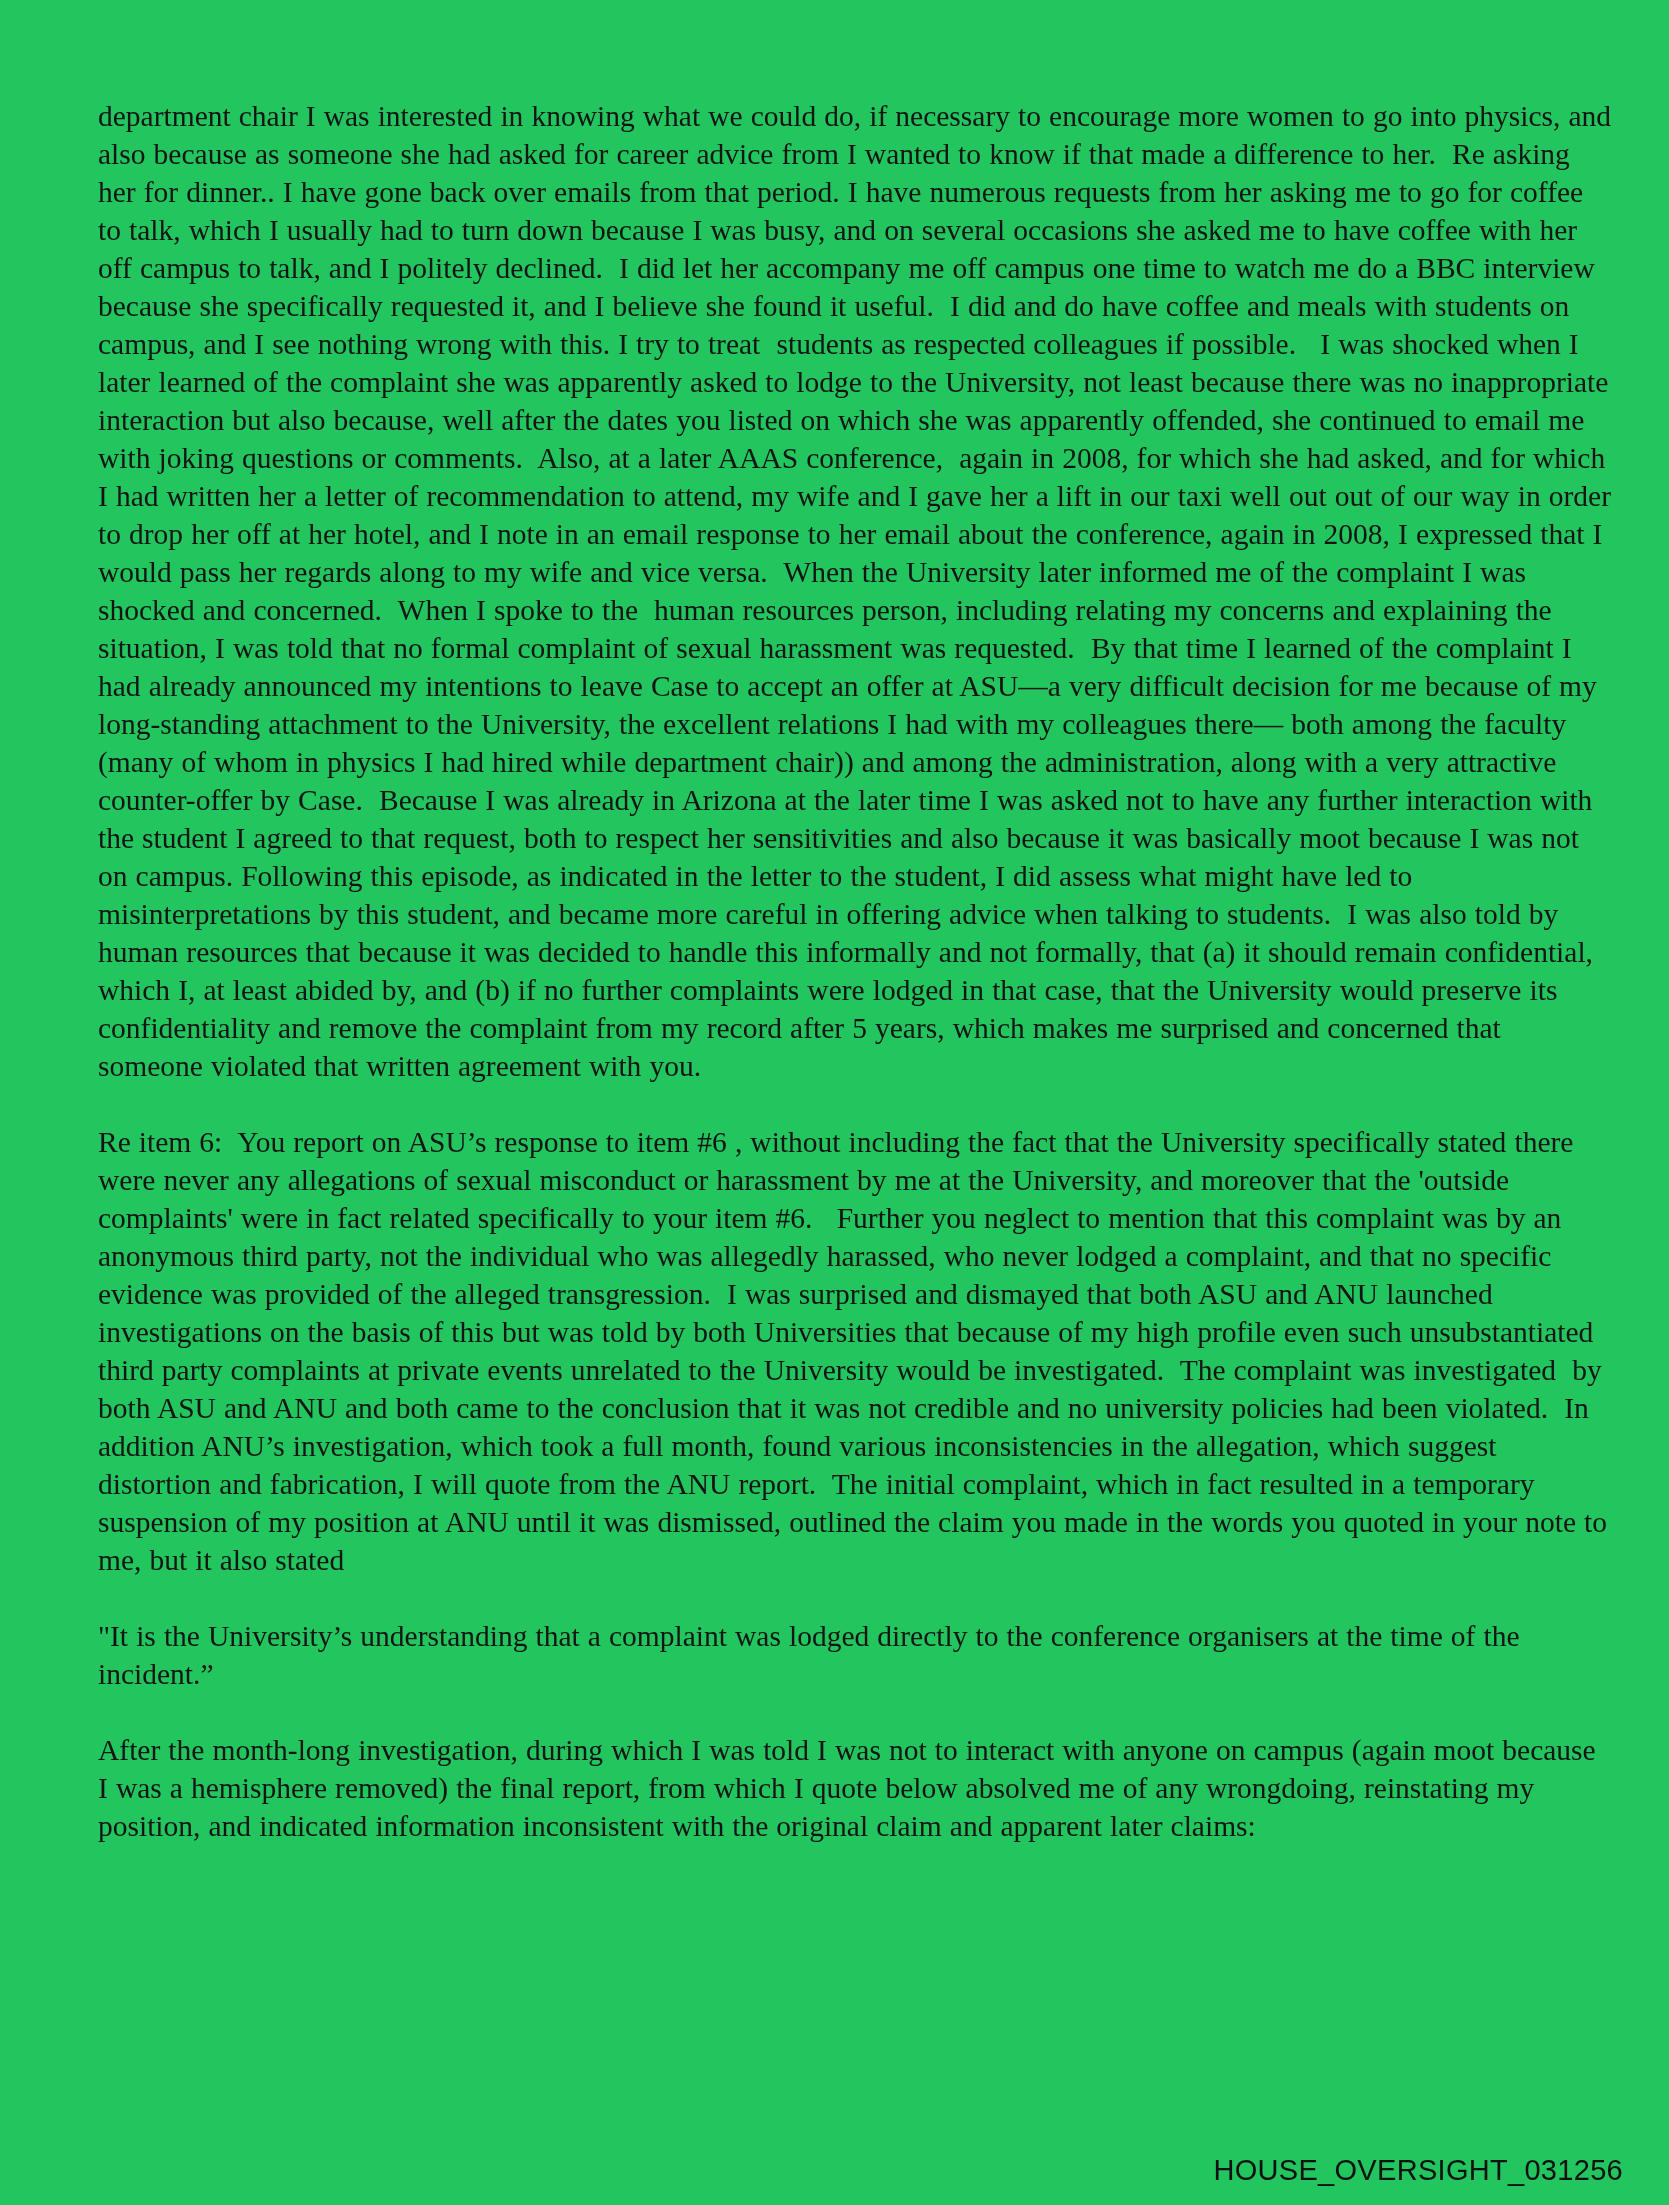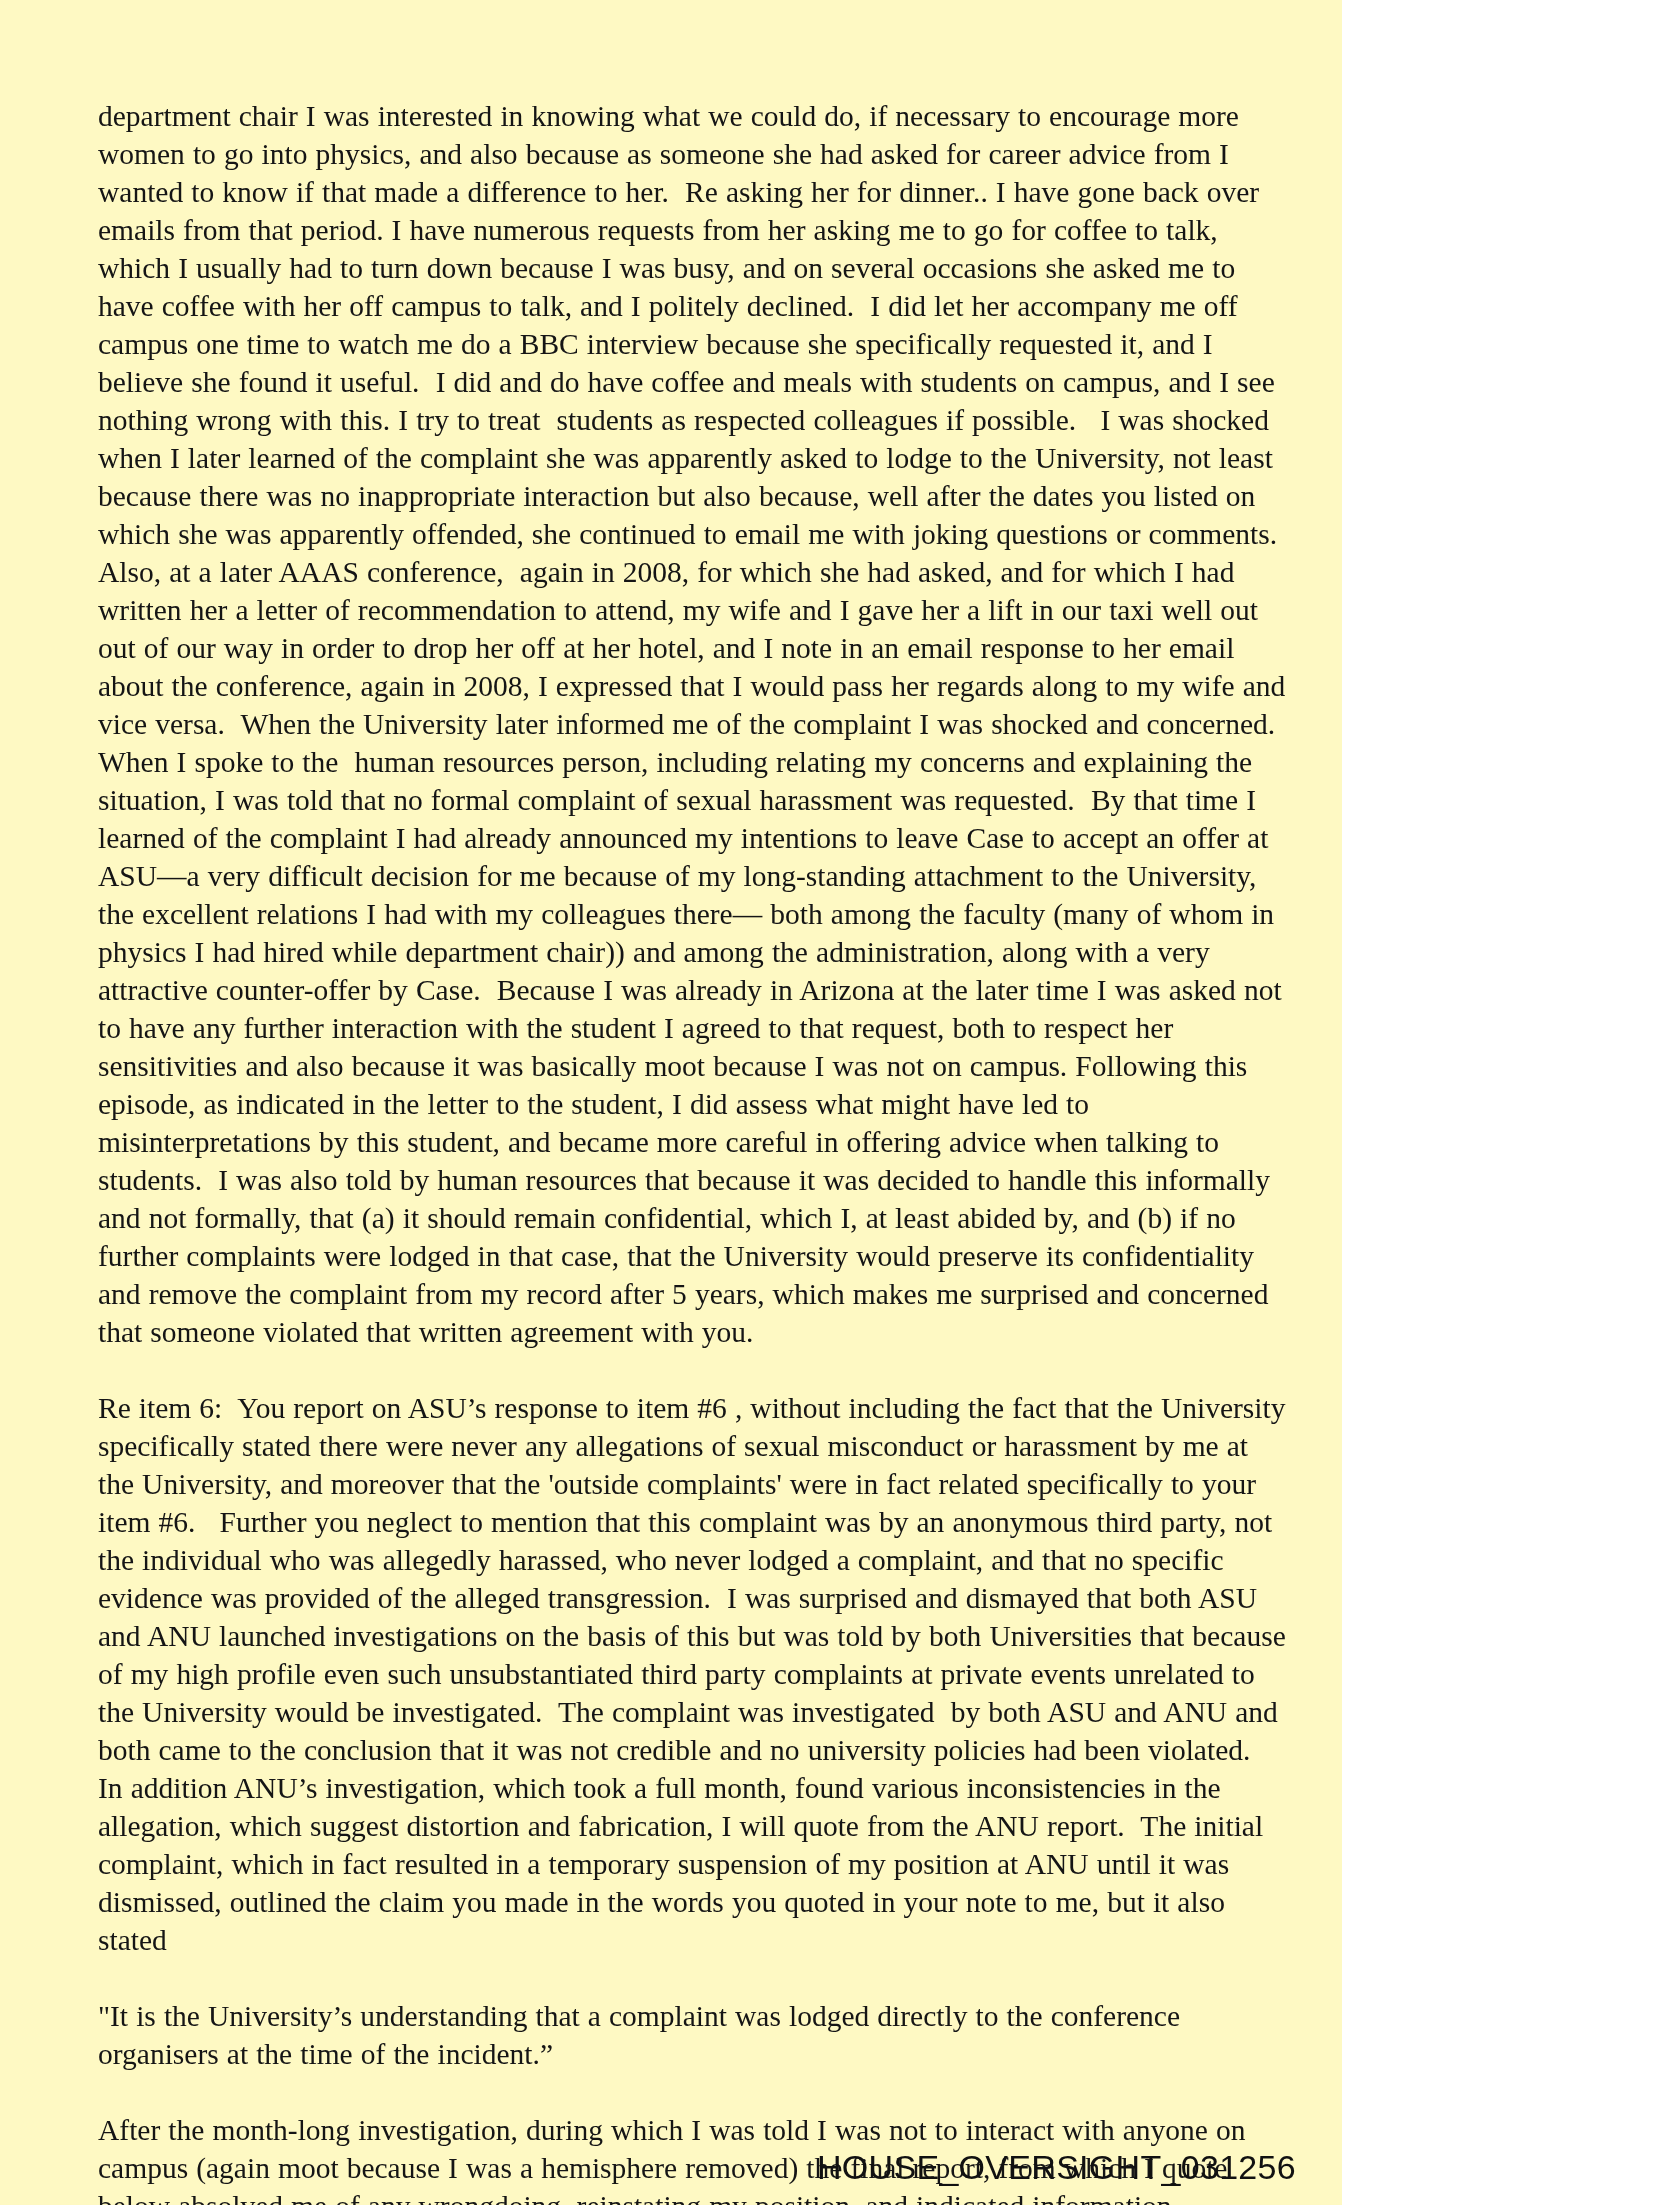--- a/index.html
+++ b/index.html
@@ -2,42 +2,42 @@
 <html style="font-size:10.5px"><head>
 <meta charset="utf-8">
 <style>
   html, body {
     margin: 0;
     padding: 0;
     background: #ffffff;
   }
   .page {
     position: relative;
-    width: 1342px;
+    width: 1669px;
     height: 2205px;
-    background: #fef9c3;
+    background: #22c55e;
     box-sizing: border-box;
     padding: 97px 56px 0 98px;
     font-family: "Liberation Serif", "DejaVu Serif", serif;
     color: #151515;
   }
   .body-text p {
     margin: 0 0 38px 0;
     font-size: 29.5px;
     line-height: 38px;
     text-align: left;
     white-space: pre-wrap;
     word-spacing: 0.7px;
   }
   .footer-bates {
     position: absolute;
     right: 46px;
     bottom: 18.3px;
     font-family: "Liberation Sans", "DejaVu Sans", sans-serif;
-    font-size: 34px;
+    font-size: 29px;
     color: #111111;
     letter-spacing: 0.3px;
   }
 </style>
 </head>
 <body>
 
 <div class="page">
   <div class="body-text">
     <p>department chair I was interested in knowing what we could do, if necessary to encourage more women to go into physics, and also because as someone she had asked for career advice from I wanted to know if that made a difference to her.  Re asking her for dinner.. I have gone back over emails from that period. I have numerous requests from her asking me to go for coffee to talk, which I usually had to turn down because I was busy, and on several occasions she asked me to have coffee with her off campus to talk, and I politely declined.  I did let her accompany me off campus one time to watch me do a BBC interview because she specifically requested it, and I believe she found it useful.  I did and do have coffee and meals with students on campus, and I see nothing wrong with this. I try to treat  students as respected colleagues if possible.   I was shocked when I later learned of the complaint she was apparently asked to lodge to the University, not least because there was no inappropriate interaction but also because, well after the dates you listed on which she was apparently offended, she continued to email me with joking questions or comments.  Also, at a later AAAS conference,  again in 2008, for which she had asked, and for which I had written her a letter of recommendation to attend, my wife and I gave her a lift in our taxi well out out of our way in order to drop her off at her hotel, and I note in an email response to her email about the conference, again in 2008, I expressed that I would pass her regards along to my wife and vice versa.  When the University later informed me of the complaint I was shocked and concerned.  When I spoke to the  human resources person, including relating my concerns and explaining the situation, I was told that no formal complaint of sexual harassment was requested.  By that time I learned of the complaint I had already announced my intentions to leave Case to accept an offer at ASU—a very difficult decision for me because of my long-standing attachment to the University, the excellent relations I had with my colleagues there— both among the faculty (many of whom in physics I had hired while department chair)) and among the administration, along with a very attractive counter-offer by Case.  Because I was already in Arizona at the later time I was asked not to have any further interaction with the student I agreed to that request, both to respect her sensitivities and also because it was basically moot because I was not on campus. Following this episode, as indicated in the letter to the student, I did assess what might have led to misinterpretations by this student, and became more careful in offering advice when talking to students.  I was also told by human resources that because it was decided to handle this informally and not formally, that (a) it should remain confidential, which I, at least abided by, and (b) if no further complaints were lodged in that case, that the University would preserve its confidentiality and remove the complaint from my record after 5 years, which makes me surprised and concerned that someone violated that written agreement with you.</p>

